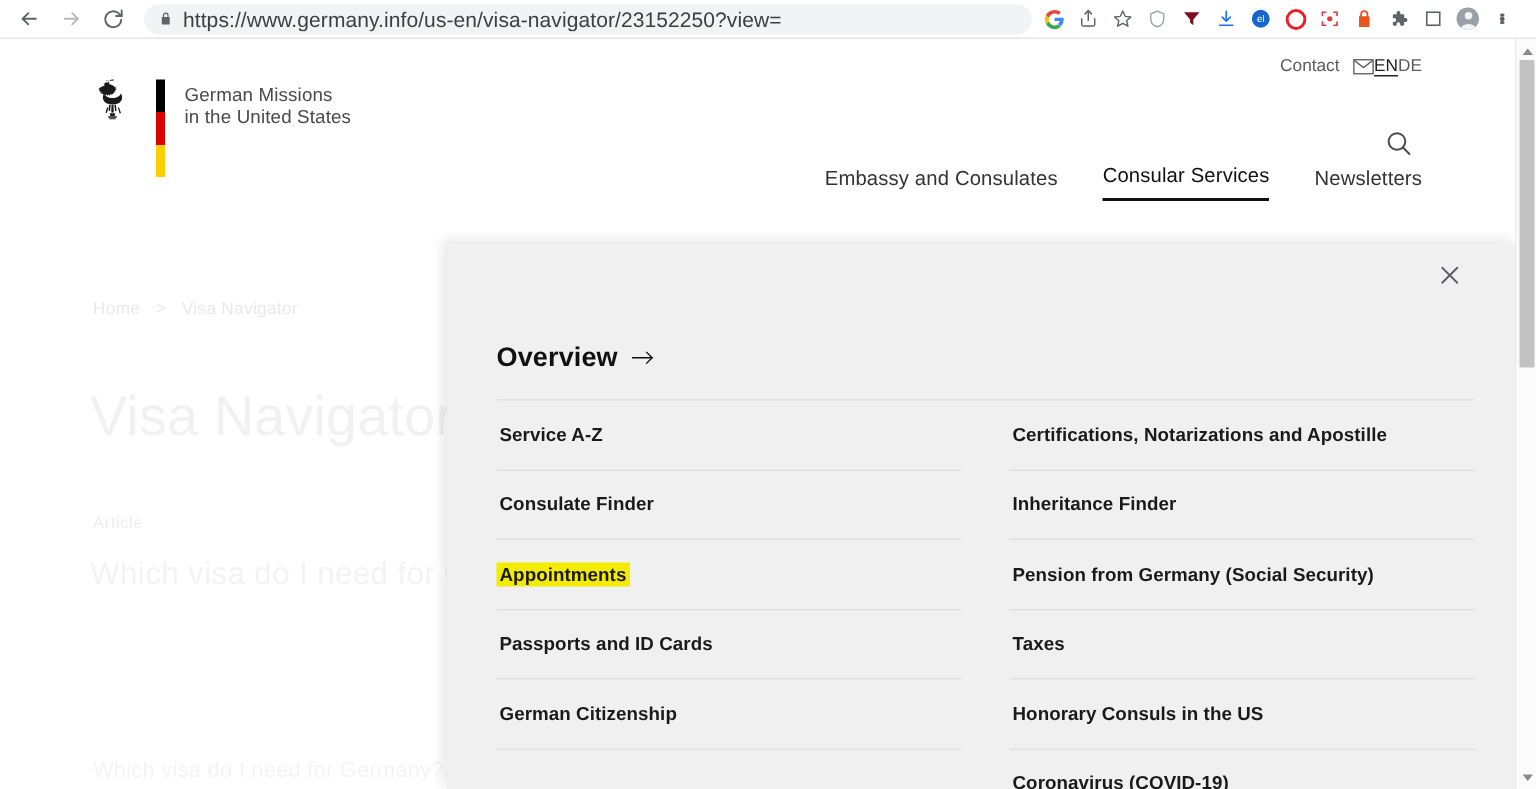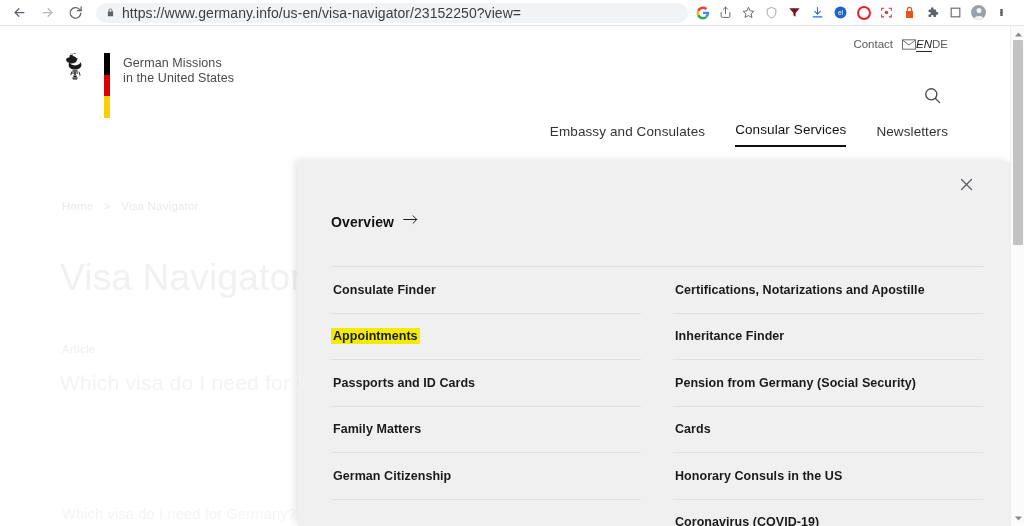--- a/index.html
+++ b/index.html
@@ -78,26 +78,26 @@
   }
 
   .util-nav {
     position: absolute; right: 62px; top: 12px;
     display: flex; align-items: center; 
     font-size: 11.5px; color: #5a5a5a;
   }
   .util-contact { display: flex; align-items: center; gap: 9px; }
   .envelope { display: block; }
   .lang { color: #5a5a5a; }
-  .lang.active { color: #222; text-decoration: underline; text-underline-offset: 3px; font-style: italic; }
+  .lang.active { color: #222; text-decoration: underline; text-underline-offset: 3px; }
 
   .search-btn { position: absolute; right: 68px; top: 60px; }
 
   .main-nav {
-    position: absolute; right: 62px; top: 96px;
+    position: absolute; right: 62px; top: 83px;
     display: flex; align-items: flex-end; gap: 30px;
     font-size: 13.5px; color: #333;
   }
   .main-nav .nav-item { padding-bottom: 8px; white-space: nowrap; letter-spacing: 0.1px; }
   .main-nav .nav-item.active { border-bottom: 2.5px solid #111; color: #111; }
 
   
   .page-bg { position: absolute; top: 137px; left: 0; width: 1010px; height: 363px; background: #fff; }
   .breadcrumb {
     position: absolute; left: 62px; top: 37px;
@@ -127,23 +127,23 @@
     background: #f0f0f0;
     box-shadow: -3px -2px 8px rgba(0,0,0,0.10);
     overflow: hidden;
   }
   .flyout-close {
     position: absolute; right: 33px; top: 13px;
     width: 22px; height: 22px; display: flex; align-items: center; justify-content: center;
     color: #5a5a66;
   }
   .flyout-overview {
-    position: absolute; left: 33px; top: 52px;
-    display: flex; gap: 9px;
-    font-size: 14px; font-weight: bold; color: #111; letter-spacing: .1px;
+    position: absolute; left: 33px; top: 66px;
+    display: flex; align-items: center; gap: 9px;
+    font-size: 18px; font-weight: bold; color: #111; letter-spacing: .1px;
   }
   .arrow-right { display: block; }
   .flyout-rule {
     position: absolute; left: 33px; top: 104px; width: 652px; height: 1px; background: #dfdfdf;
   }
   .cols {
     position: absolute; left: 33px; top: 105px; width: 652px;
     display: flex; gap: 32px;
   }
   .col { width: 310px; }
@@ -378,48 +378,48 @@
               <polyline points="16 2 22 8 16 14"></polyline>
             </svg>
         </span>
       </div>
 
       <div class="flyout-rule"></div>
 
       <div class="cols">
         <div class="col">
           <div class="menu-item">
+            <span class="lbl">Service A-Z</span>
+          </div>
+          <div class="menu-item">
             <span class="lbl">Consulate Finder</span>
           </div>
           <div class="menu-item">
             <span class="lbl hl">Appointments</span>
           </div>
           <div class="menu-item">
             <span class="lbl">Passports and ID Cards</span>
           </div>
           <div class="menu-item">
-            <span class="lbl">Family Matters</span>
-          </div>
-          <div class="menu-item">
             <span class="lbl">German Citizenship</span>
           </div>
         </div>
 
         <div class="col">
           <div class="menu-item">
             <span class="lbl">Certifications, Notarizations and Apostille</span>
           </div>
           <div class="menu-item">
             <span class="lbl">Inheritance Finder</span>
           </div>
           <div class="menu-item">
             <span class="lbl">Pension from Germany (Social Security)</span>
           </div>
           <div class="menu-item">
-            <span class="lbl">Cards</span>
+            <span class="lbl">Taxes</span>
           </div>
           <div class="menu-item">
             <span class="lbl">Honorary Consuls in the US</span>
           </div>
           <div class="menu-item">
             <span class="lbl">Coronavirus (COVID-19)</span>
           </div>
         </div>
       </div>
     </div>

